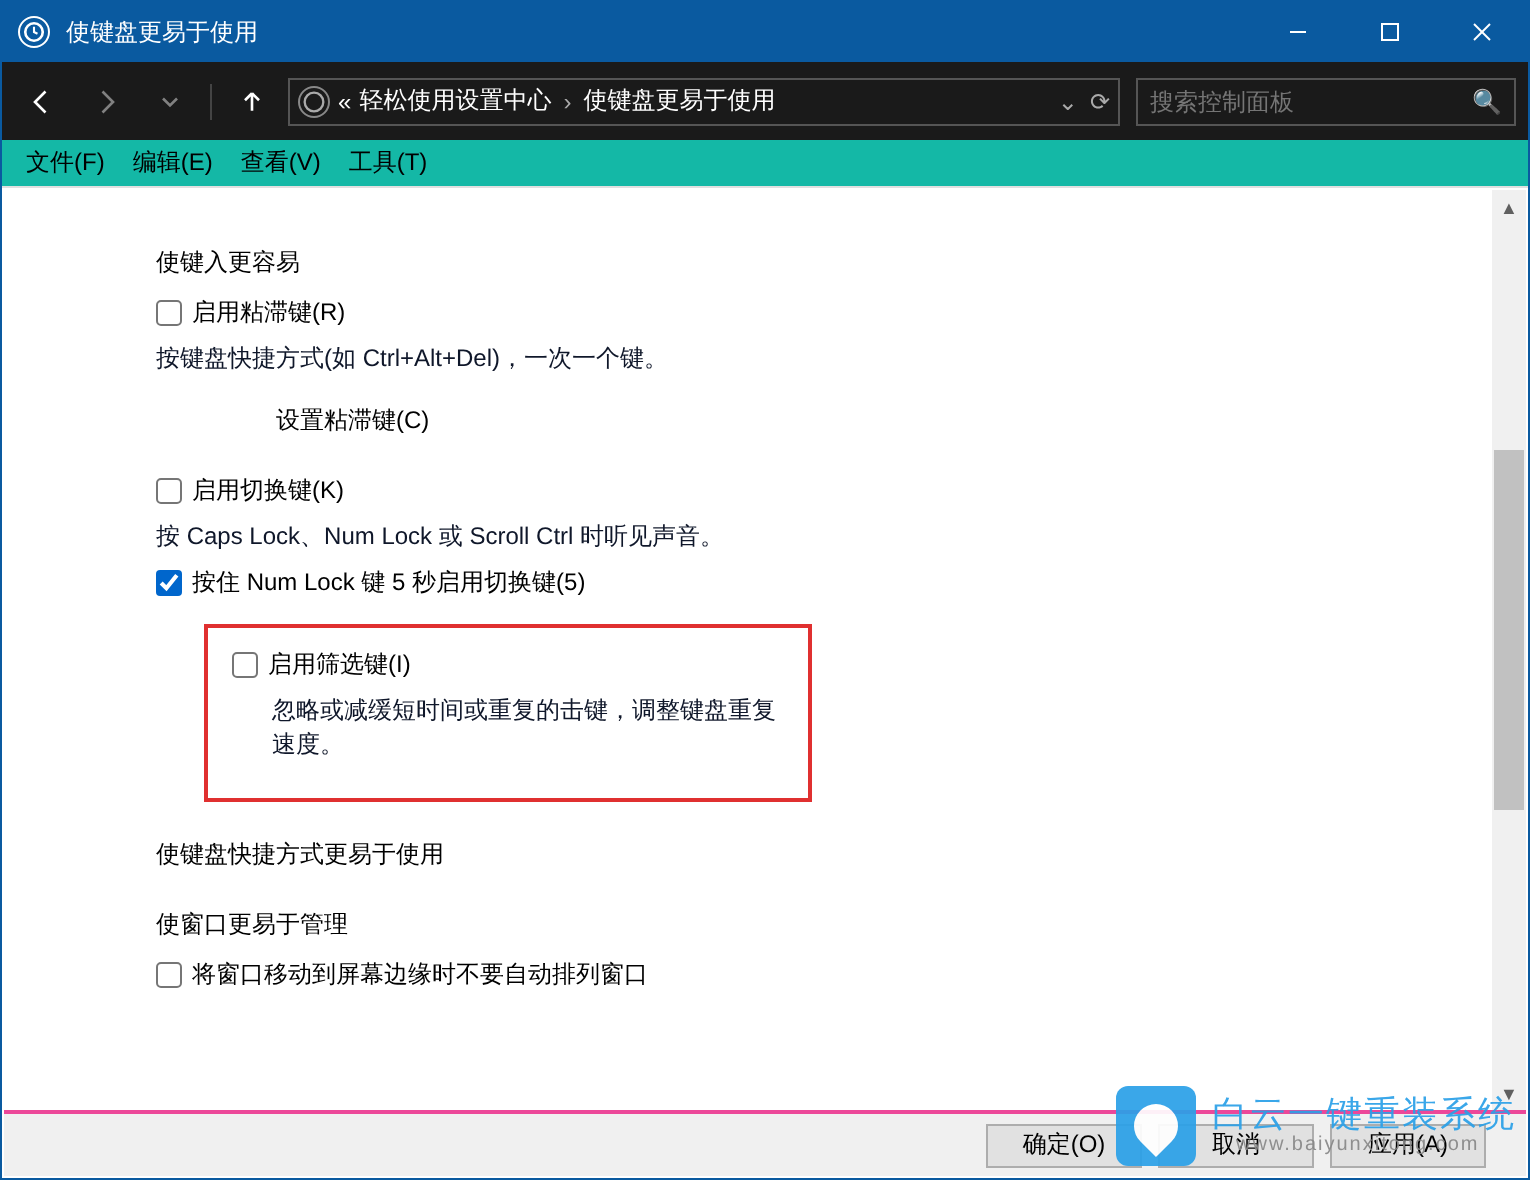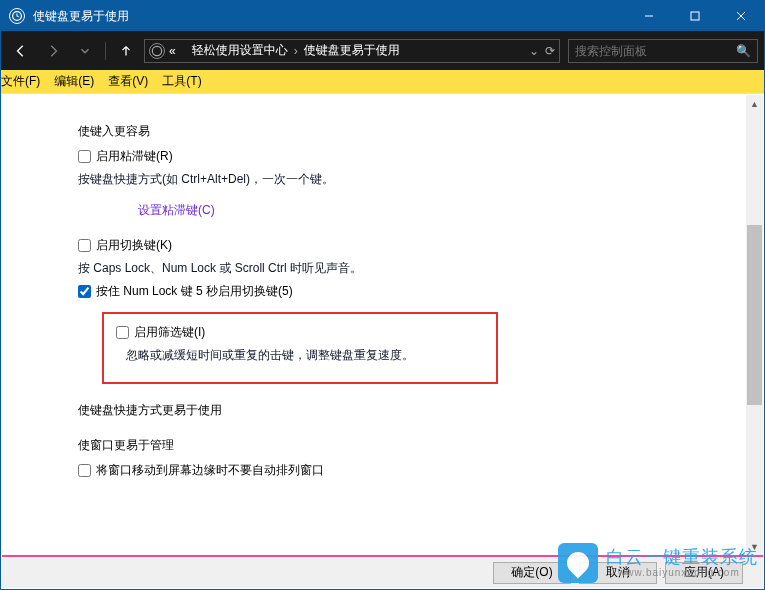--- a/index.html
+++ b/index.html
@@ -20,33 +20,33 @@
 .navbtn svg { width: 14px; height: 14px; }
 .nav-sep { width: 1px; height: 18px; background: #444; margin: 0 2px; }
 .breadcrumb { flex: 1; height: 24px; border: 1px solid #555; background: #1a1a1a; display: flex; align-items: center; padding: 0 4px; color: #fff; font-size: 12px; }
 .breadcrumb .bc-icon { width:16px; height:16px; border-radius:50%; border:1px solid #888; margin-right:4px; display:flex; align-items:center; justify-content:center; font-size:8px;}
 .breadcrumb .sep { margin: 0 6px; color: #aaa; }
 .breadcrumb .bc-right { margin-left: auto; display:flex; gap:6px; }
 .searchbox { width: 190px; height: 24px; border: 1px solid #555; background: #1a1a1a; display: flex; align-items: center; padding: 0 6px; margin-left: 4px; }
 .searchbox input { flex: 1; background: transparent; border: none; outline: none; color: #22c55e; font-size: 12px; }
 .searchbox .s-icon { color: #888; }
 
-.menubar { height: 24px; background: #fde047; border-bottom: 1px solid #e0e0e0; display: flex; align-items: center; padding-left: 0; gap: 14px; font-size: 12px; }
+.menubar { height: 24px; background: #14b8a6; border-bottom: 1px solid #e0e0e0; display: flex; align-items: center; padding-left: 12px; gap: 14px; font-size: 12px; }
 .menubar .mi { cursor: pointer; }
 
 .content { position: absolute; top: 94px; left: 1px; right: 1px; bottom: 34px; background: #fff; overflow: hidden; }
 .content-inner { padding: 10px 60px 10px 76px; }
 .section-title { font-size: 12px; margin: 18px 0 8px 0; color: #000; }
 .indent1 { margin-left: 34px; }
 .indent2 { margin-left: 60px; }
 .checkbox-row { display: flex; align-items: center; margin: 0 0; }
 .checkbox-row input[type=checkbox] { width: 13px; height: 13px; margin-right: 5px; accent-color: #0066cc; }
 .desc { margin: 6px 0; color: #0f172a; }
-.link { color: #6d28d9; cursor: pointer; margin: 8px 0; display: inline-block; }
-.highlight-box { border: 2px solid #e03030; padding: 10px 12px 12px 12px; margin: 12px 0 12px 24px; width: 396px; }
+.link { color: #000000; cursor: pointer; margin: 8px 0; display: inline-block; }
+.highlight-box { border: 2px solid #e03030; padding: 10px 12px 12px 12px; margin: 12px 0 12px 24px; width: 304px; }
 .highlight-box .checkbox-row { margin-left: 0; }
 
 .scrollbar-v { position: absolute; right: 1px; top: 94px; bottom: 34px; width: 17px; background: #f0f0f0; }
 .scroll-thumb { position: absolute; left: 1px; right: 1px; top: 130px; height: 180px; background: #c1c1c1; }
 .scroll-arrow { position:absolute; left:0; right:0; height:17px; display:flex; align-items:center; justify-content:center; color:#606060; font-size:9px;}
 .scroll-arrow.up { top:0; }
 .scroll-arrow.down { bottom:0; }
 
 .footer { position: absolute; left: 1px; right: 1px; bottom: 1px; height: 33px; background: #f0f0f0; border-top: 2px solid #ec4899; display: flex; align-items: center; justify-content: flex-end; padding-right: 20px; gap: 8px; }
 .btn { min-width: 78px; height: 22px; border: 1px solid #adadad; background: #e1e1e1; font-size: 12px; cursor: pointer; }
@@ -113,21 +113,21 @@
           <path d="M8 3 L4 7 M8 3 L12 7 M8 3 L8 13" stroke="#fff" stroke-width="1.5" fill="none"></path>
         </svg>
       </div>
     <div class="breadcrumb">
       <div class="bc-icon">
           <svg viewBox="0 0 12 12">
             <circle cx="6" cy="6" r="4" fill="none" stroke="#aaa" stroke-width="1"></circle>
           </svg>
         </div>
       <span>«</span>
-      <span style="margin-left:16px">轻松使用设置中心</span>
+      <span style="margin-left:4px">轻松使用设置中心</span>
       <span class="sep">›</span>
       <span>使键盘更易于使用</span>
       <div class="bc-right">
         <span style="color:#aaa;">⌄</span>
         <span style="color:#aaa;">⟳</span>
       </div>
     </div>
     <div class="searchbox">
       <input type="text" placeholder="搜索控制面板" style="">
       <span class="s-icon">🔍</span>
@@ -163,21 +163,21 @@
       <div class="checkbox-row indent2">
         <input type="checkbox" checked="" style="">
         <span>按住 Num Lock 键 5 秒启用切换键(5)</span>
       </div>
 
       <div class="highlight-box">
         <div class="checkbox-row">
           <input type="checkbox" style="">
           <span>启用筛选键(I)</span>
         </div>
-        <div class="desc" style="margin-left:10px">忽略或减缓短时间或重复的击键，调整键盘重复速度。</div>
+        <div class="desc" style="margin-left:20px">忽略或减缓短时间或重复的击键，调整键盘重复速度。</div>
       </div>
 
       <div class="section-title">使键盘快捷方式更易于使用</div>
 
       <div class="section-title">使窗口更易于管理</div>
       <div class="checkbox-row indent1">
         <input type="checkbox" style="">
         <span>将窗口移动到屏幕边缘时不要自动排列窗口</span>
       </div>
 

